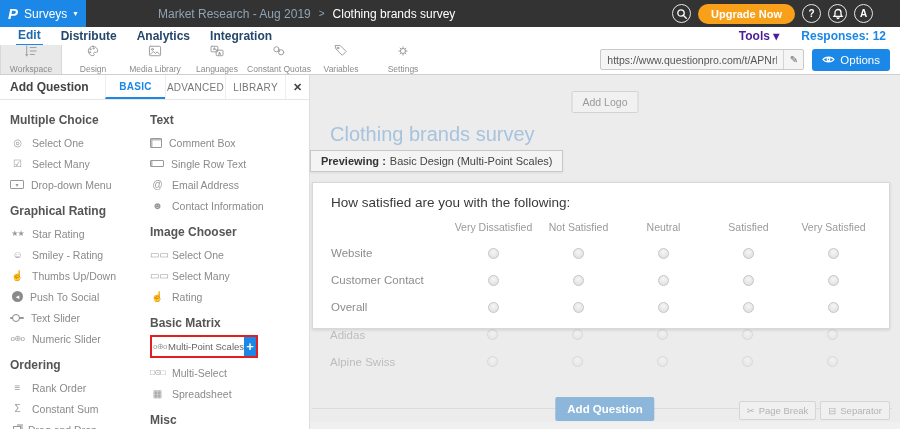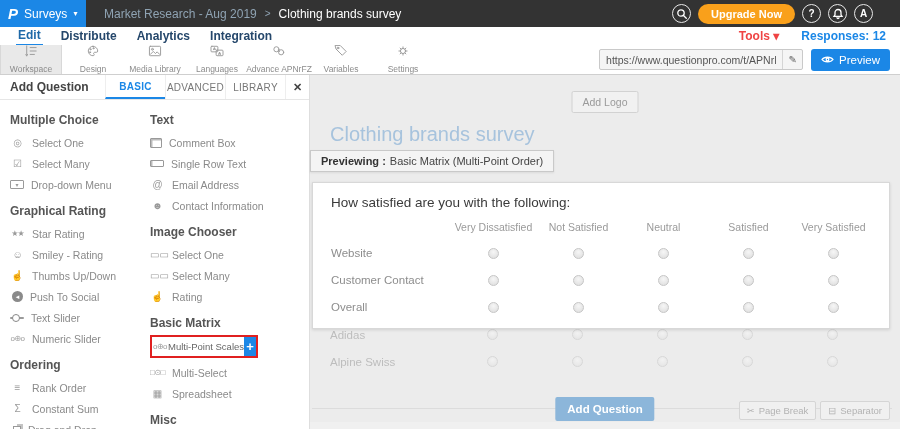--- a/index.html
+++ b/index.html
@@ -7,37 +7,37 @@
     font-family:"Liberation Sans", sans-serif; }
 
   
   .topbar { position:absolute; left:0; top:0; width:900px; height:27px; background:#333333;
     display:flex; align-items:center; }
   .logo-block { width:86px; height:27px; background:#1b87e6; display:flex; align-items:center;
     gap:6px; padding:0 8px; color:#fff; flex-shrink:0; }
   .logo-p { font-weight:bold; font-size:15px; font-style:italic; }
   .logo-prod { font-size:12px; }
   .caret { font-size:8px; }
-  .crumbs { display:flex; align-items:center; gap:8px; padding-left:18px; font-size:12px; flex:1; }
+  .crumbs { display:flex; align-items:center; gap:8px; padding-left:28px; font-size:12px; flex:1;margin-left:44px; }
   .crumb-parent { color:#8fa3b3; }
   .crumb-sep { color:#8fa3b3; font-size:10px; }
   .crumb-current { color:#ffffff; }
   .top-actions { display:flex; align-items:center; gap:7px; padding-right:27px; }
   .circ { width:19px; height:19px; border:1px solid #e8e8e8; border-radius:50%; color:#fff;
     display:flex; align-items:center; justify-content:center; font-size:10px; font-weight:bold; }
   .upgrade-btn { background:#f9a01b; color:#fff; font-size:11px; font-weight:bold; border:none;
     border-radius:10px; height:20px; padding:0 13px; cursor:pointer; }
 
   
   .menubar { position:absolute; left:0; top:27px; width:900px; height:18px; background:#fff;
     display:flex; align-items:center; font-size:12px; }
   .menu-item { margin-left:16px; color:#25476b; font-weight:bold; padding:1px 2px 2px; }
   .menu-item.active { color:#1f69a8; border-bottom:2px solid #1b87e6; }
   .menubar-right { margin-left:auto; display:flex; align-items:center; gap:22px; padding-right:14px; }
-  .tools-dd { color:#ef4444; font-weight:bold; font-size:12px; }
+  .tools-dd { color:#4c1d95; font-weight:bold; font-size:12px; }
   .responses { color:#1b87e6; font-weight:bold; font-size:12px; }
 
   
   .toolbar { position:absolute; left:0; top:45px; width:900px; height:30px; background:#fff;
     border-bottom:1px solid #cfcfcf; display:flex; align-items:stretch; }
   .tool-tab { width:62px; display:flex; flex-direction:column; align-items:center;
     justify-content:center; gap:7px; color:#8b8b8b; }
   .tool-tab svg { display:block; }
   .tool-tab .tlabel { font-size:8.5px; white-space:nowrap; }
   .tool-tab.active { background:#e9e9e9; border-left:1px solid #d8d8d8; border-right:1px solid #d8d8d8; }
@@ -205,21 +205,21 @@
         <path d="M11 11 l1 -2.8 1 2.8 M11.4 10.2h1.2"></path>
       </svg>
     <span class="tlabel">Languages</span>
   </div>
   <div class="tool-tab">
     <svg class="lineic" width="18" height="14" viewBox="0 0 18 14">
       <circle cx="6" cy="5" r="3"></circle>
         <circle cx="11.5" cy="8.5" r="3"></circle>
         <path d="M8 6.5 l1.5 1"></path>
       </svg>
-    <span class="tlabel">Advance APNrFZ</span>
+    <span class="tlabel">Constant Quotas</span>
   </div>
   <div class="tool-tab">
     <svg class="lineic" width="18" height="14" viewBox="0 0 18 14">
       <path d="M2.5 2 h5.5 l7 7 -4.5 4.5 -7 -7 z" transform="translate(0,-1.5)"></path>
         <circle cx="5.5" cy="3.5" r="1"></circle>
       </svg>
     <span class="tlabel">Variables</span>
   </div>
   <div class="tool-tab">
     <svg class="lineic" width="18" height="14" viewBox="0 0 18 14">
@@ -233,21 +233,21 @@
       <input class="url-input" readonly="" value="https://www.questionpro.com/t/APNrFZ" style="">
       <span class="url-edit">
           <span>✎</span>
         </span>
     </div>
     <button class="preview-btn">
       <svg class="whiteic" width="13" height="9" viewBox="0 0 13 9">
         <path d="M1 4.5 C3 1.5 10 1.5 12 4.5 C10 7.5 3 7.5 1 4.5 z"></path>
           <circle cx="6.5" cy="4.5" r="1.3"></circle>
         </svg>
-      <span>Preview</span>
+      <span>Options</span>
     </button>
   </div>
 </div>
 
 <div class="panel">
   <div class="panel-head">
     <span class="panel-title">Add Question</span>
     <span class="ptab active">BASIC</span>
     <span class="ptab">ADVANCED</span>
     <span class="ptab">LIBRARY</span>
@@ -365,21 +365,21 @@
     </div>
   </div>
 </div>
 
 <div class="main">
   <span class="add-logo">Add Logo</span>
   <div class="survey-title">Clothing brands survey</div>
 
   <div class="tooltip">
     <b>Previewing :</b>
-    <span>Basic Matrix (Multi-Point Order)</span>
+    <span>Basic Design (Multi-Point Scales)</span>
   </div>
 
   <div class="card">
     <div class="question">How satisfied are you with the following:</div>
     <div class="mgrid">
       <span class="mhead"></span>
       <span class="mhead">Very Dissatisfied</span>
       <span class="mhead">Not Satisfied</span>
       <span class="mhead">Neutral</span>
       <span class="mhead">Satisfied</span>

